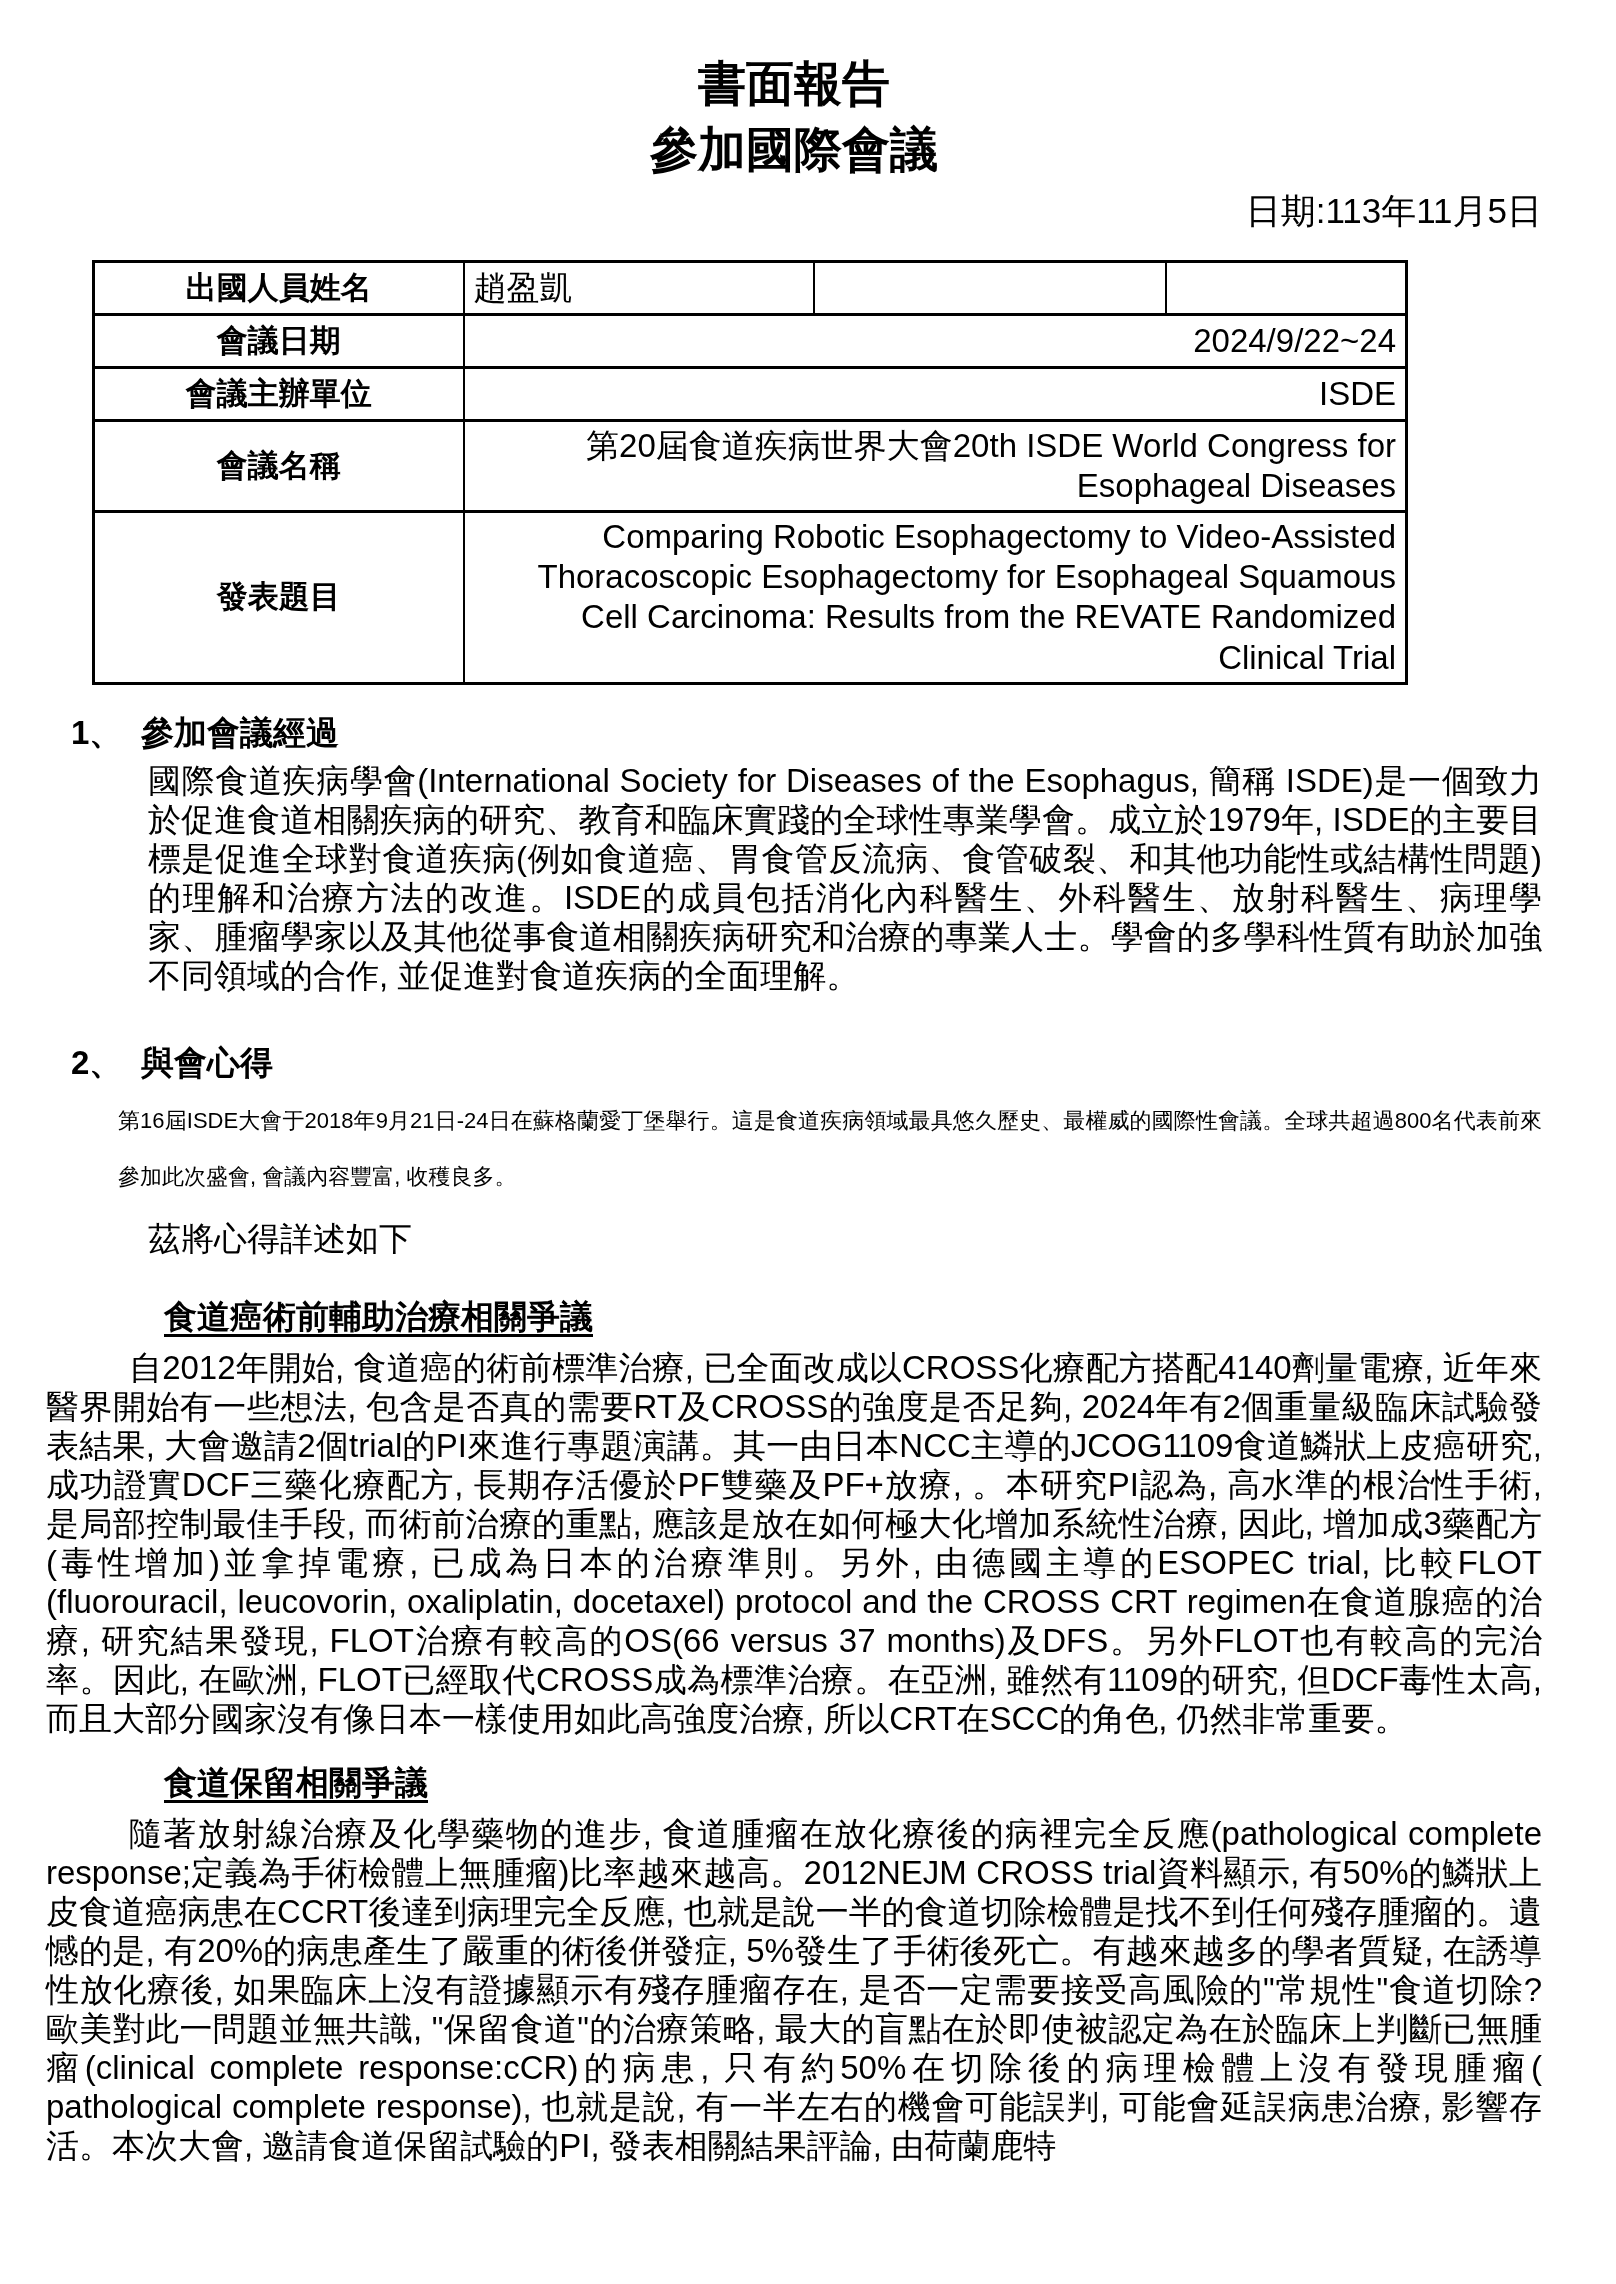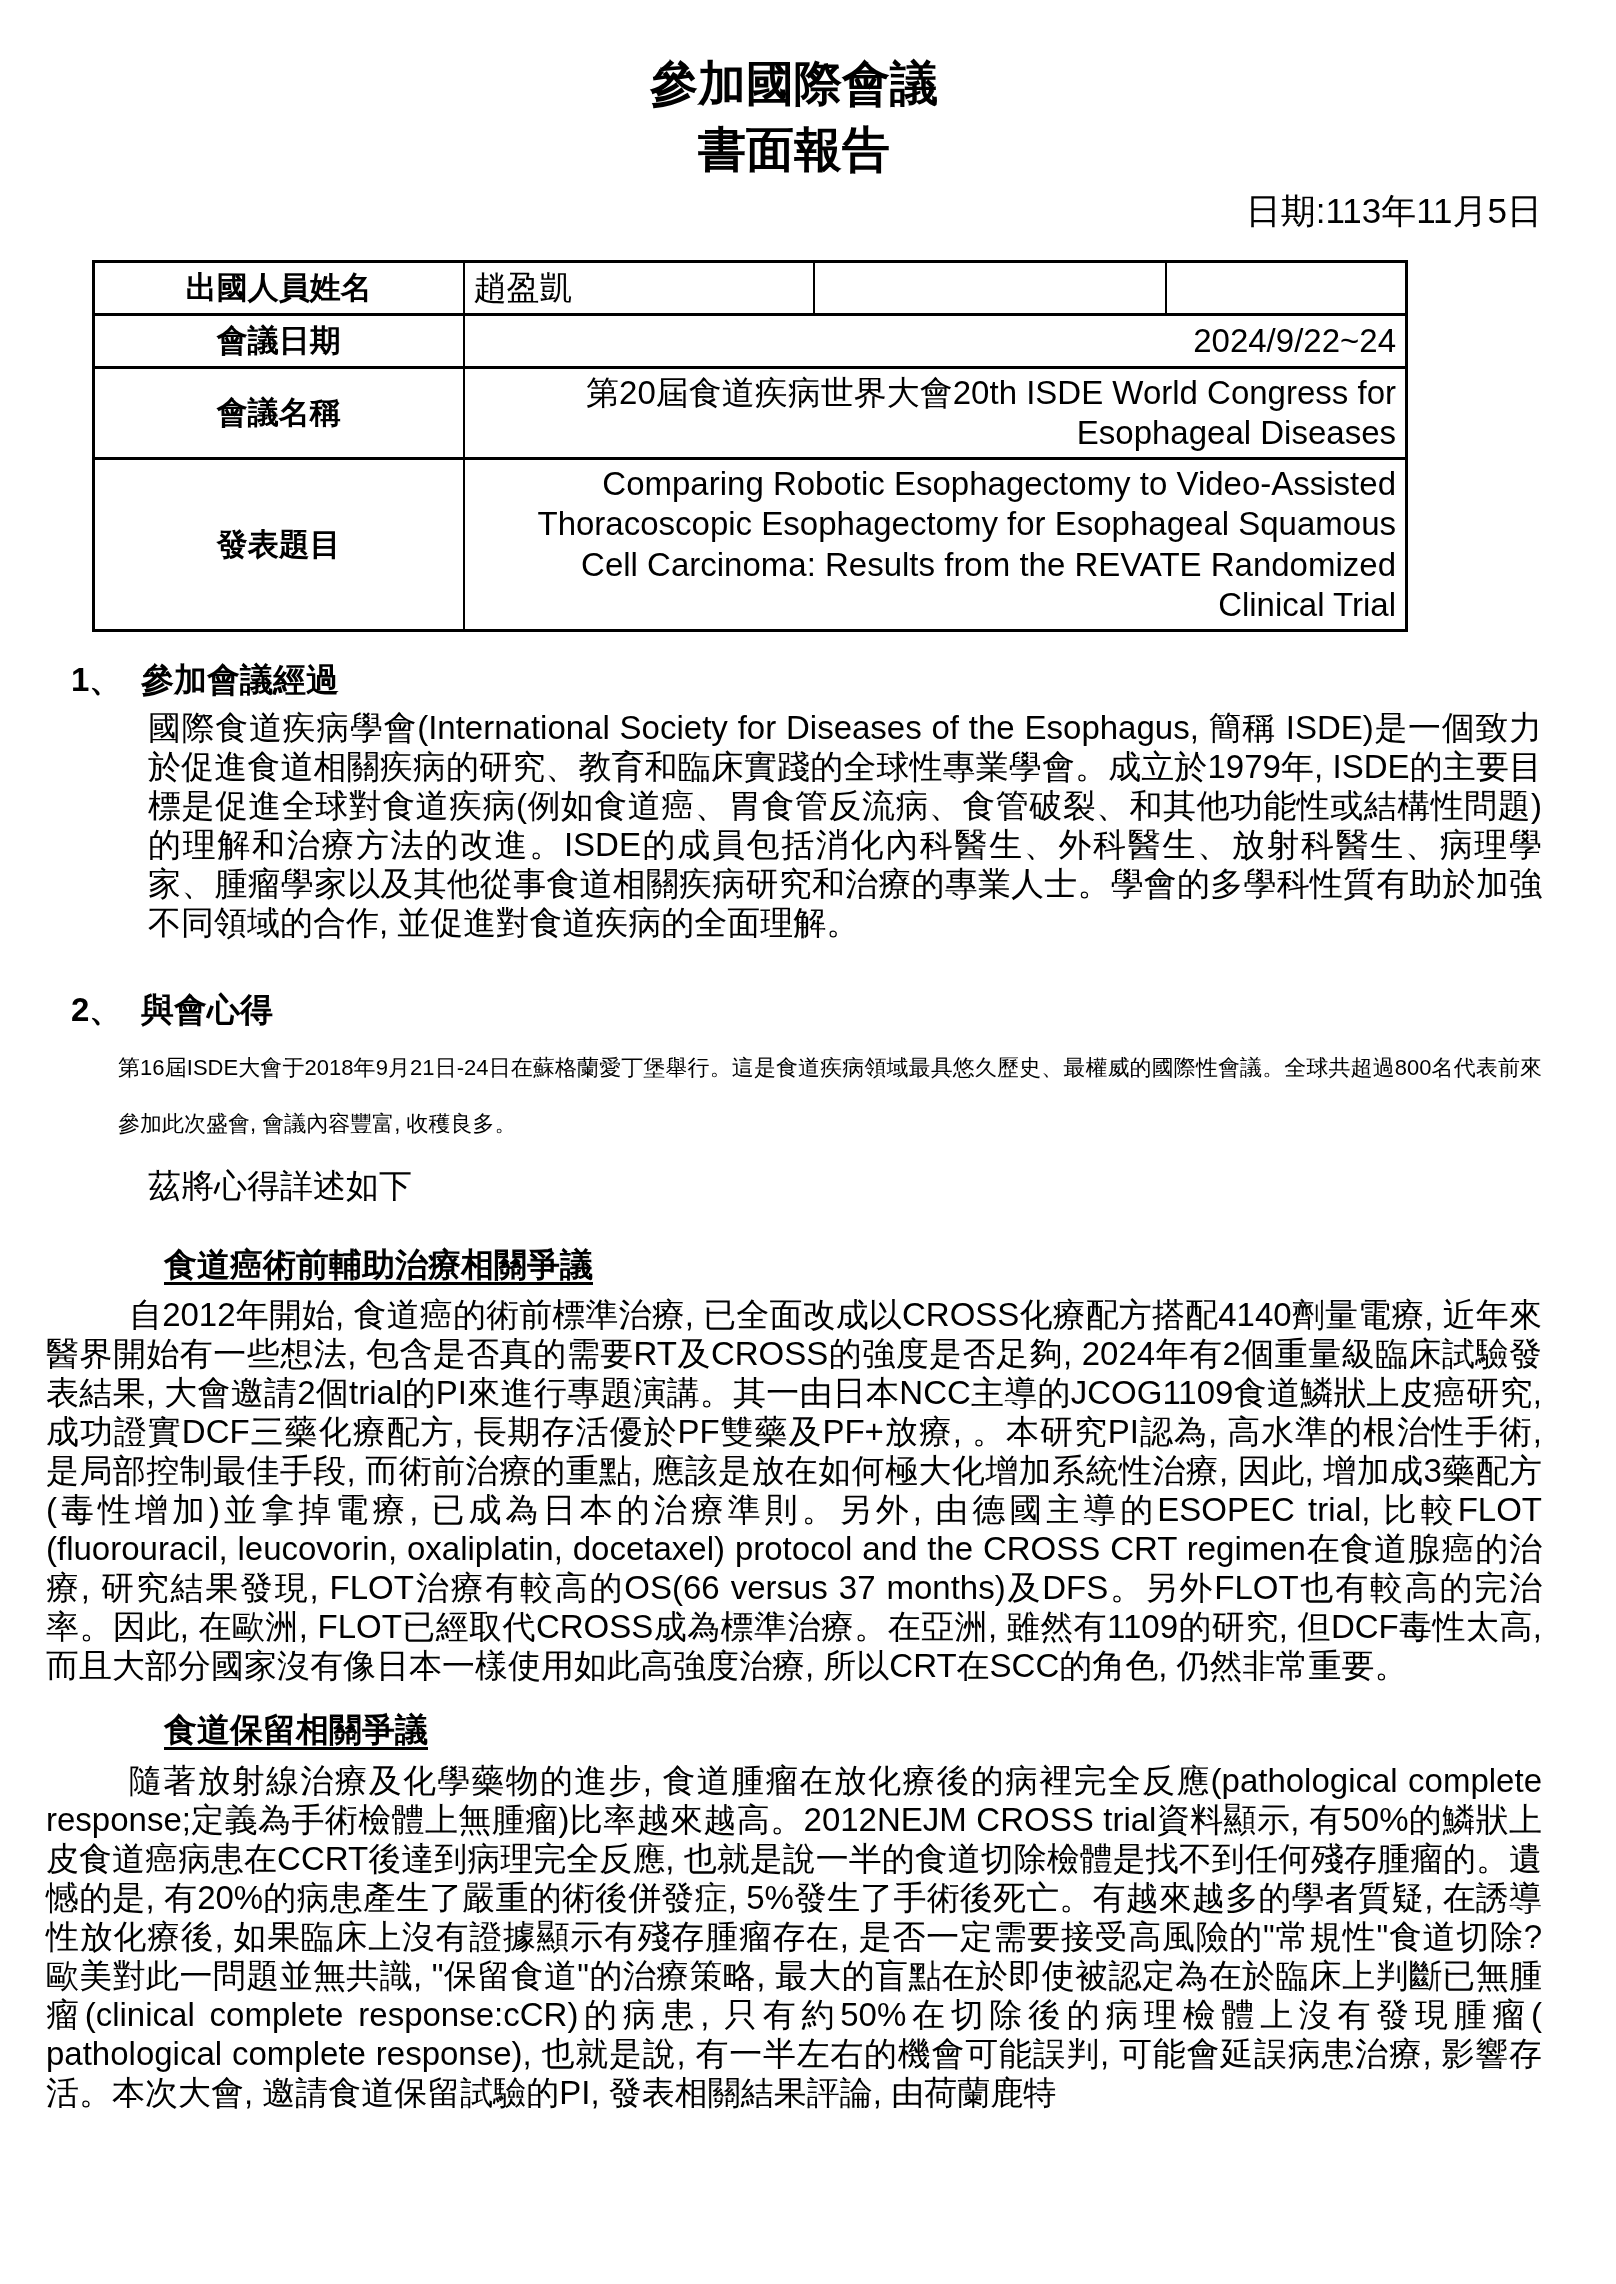--- a/index.html
+++ b/index.html
@@ -110,37 +110,41 @@
     text-align: justify;
     text-indent: 83px;
   }
 </style>
 </head>
 <body>
 
 <div class="page">
 
   <div class="doc-title">
+    <div>書面報告</div>
     <div>參加國際會議</div>
-    <div>書面報告</div>
   </div>
 
   <div class="date-line">日期:113年11月5日</div>
 
   <table class="info-table">
     <tbody>
         <tr>
       <td class="cell-label">出國人員姓名</td>
       <td class="cell-value cell-name" style="width:350px;">趙盈凱</td>
       <td class="cell-value" style="width:352px;"></td>
       <td class="cell-value"></td>
     </tr>
     <tr>
       <td class="cell-label">會議日期</td>
       <td class="cell-value" colspan="3">2024/9/22~24</td>
+    </tr>
+    <tr>
+      <td class="cell-label">會議主辦單位</td>
+      <td class="cell-value" colspan="3">ISDE</td>
     </tr>
     <tr class="row-tall">
       <td class="cell-label">會議名稱</td>
       <td class="cell-value" colspan="3">第20屆食道疾病世界大會20th ISDE World Congress for Esophageal Diseases</td>
     </tr>
     <tr class="row-tall">
       <td class="cell-label">發表題目</td>
       <td class="cell-value" colspan="3">Comparing Robotic Esophagectomy to Video-Assisted Thoracoscopic Esophagectomy for Esophageal Squamous Cell Carcinoma: Results from the REVATE Randomized Clinical Trial</td>
     </tr>
   </tbody>

